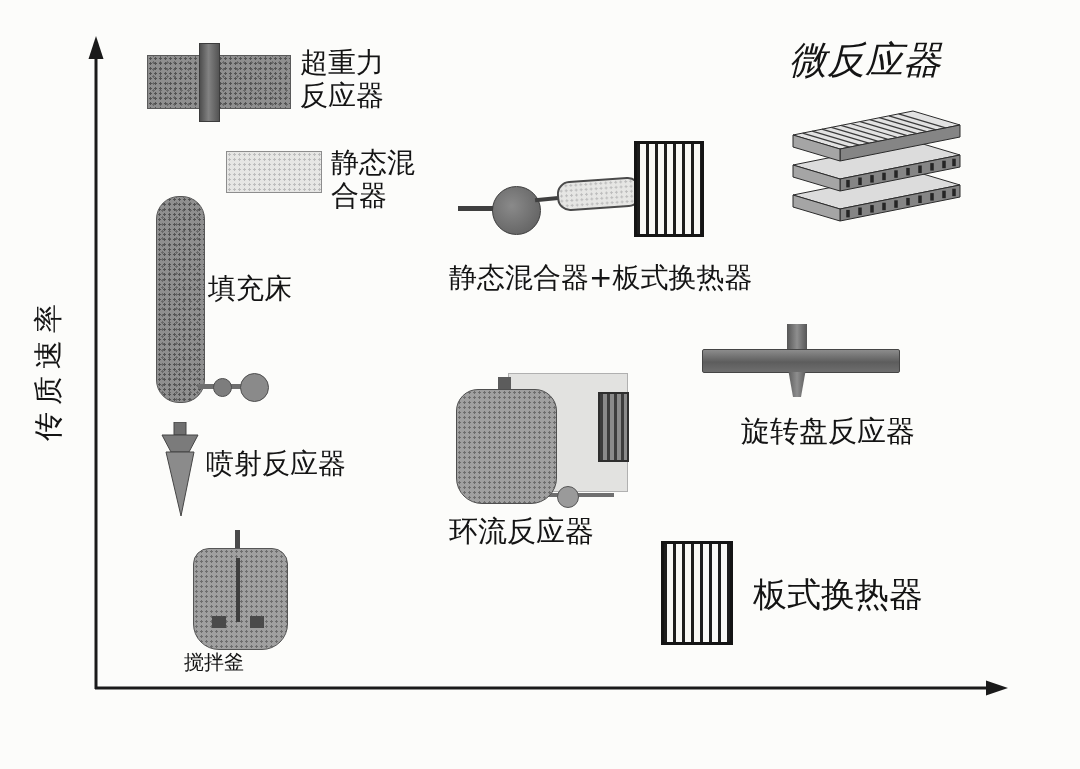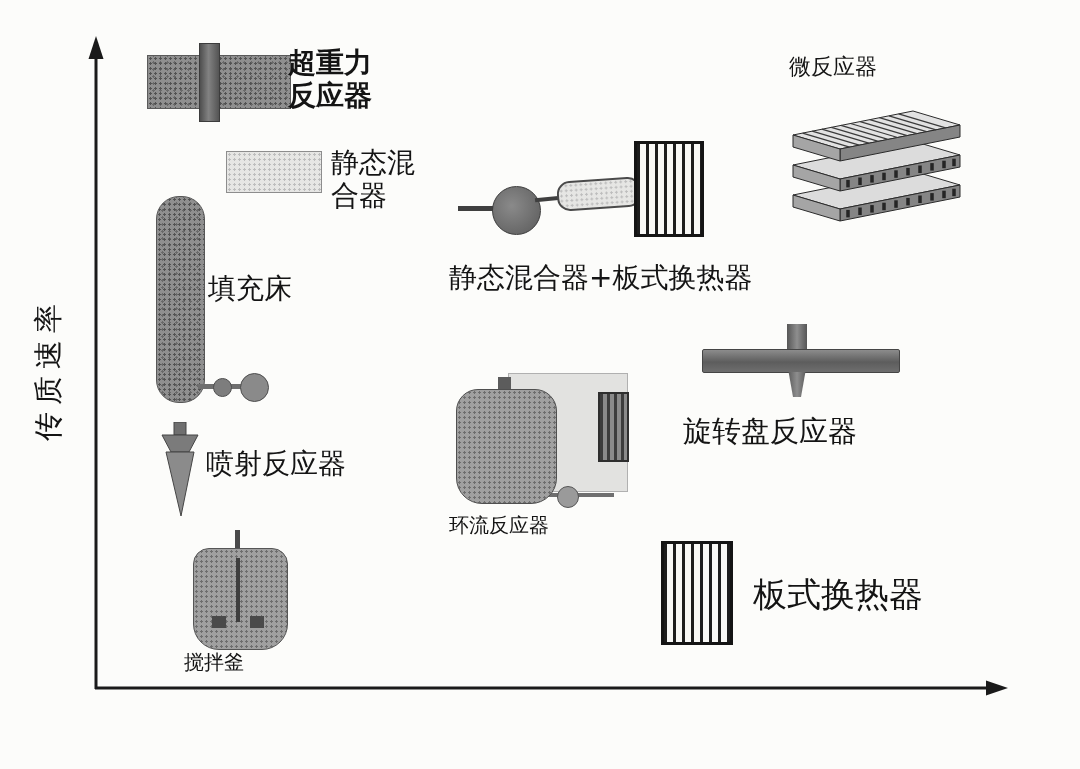--- a/index.html
+++ b/index.html
@@ -59,21 +59,21 @@
     <line x1="95" y1="688" x2="990" y2="688" stroke="#1a1a1a" stroke-width="3"></line>
     <polygon points="1008,688 986,680.5 986,695.5" fill="#1a1a1a"></polygon>
   </svg>
 
   <div class="lbl axis-label-y" style="left:-40px;top:352px;width:176px;text-align:center;">传质速率</div>
 
 
   <div>
     <div class="abs speckle-dark" style="left:147px;top:55px;width:142px;height:52px;border:1px solid #5a5a5a;"></div>
     <div class="abs" style="left:199px;top:43px;width:19px;height:77px;background:linear-gradient(90deg,#4f4f4f,#828282 45%,#545454);border:1px solid #3c3c3c;"></div>
-    <div class="lbl" style="left:288px;top:46px;font-weight:bold;">
+    <div class="lbl" style="left:300px;top:46px;">
       <div>超重力</div>
       <div>反应器</div>
     </div>
   </div>
 
   <div>
     <div class="abs speckle-light" style="left:226px;top:151px;width:94px;height:40px;border:1px solid #8d8d8d;"></div>
     <div class="lbl" style="left:331px;top:146px;">
       <div>静态混</div>
       <div>合器</div>
@@ -115,28 +115,28 @@
     <div class="lbl" style="left:449px;top:261px;text-align:center;">静态混合器+板式换热器</div>
   </div>
 
   <div>
     <div class="abs" style="left:508px;top:373px;width:118px;height:117px;background:#e2e2e0;border:1px solid #b0b0b0;"></div>
     <div class="abs" style="left:536px;top:493px;width:78px;height:4px;background:#6f6f6f;"></div>
     <div class="abs" style="left:598px;top:392px;width:27px;height:66px;border:2px solid #2e2e2e;background:repeating-linear-gradient(90deg,#3c3c3c 0px,#3c3c3c 3px,#8a8a8a 3px,#8a8a8a 7px);"></div>
     <div class="abs" style="left:498px;top:377px;width:13px;height:16px;background:#5c5c5c;"></div>
     <div class="abs speckle-mid" style="left:456px;top:389px;width:99px;height:113px;border-radius:22px 22px 26px 26px;border:1px solid #4f4f4f;"></div>
     <div class="abs" style="left:557px;top:486px;width:20px;height:20px;border-radius:50%;background:#9a9a9a;border:1px solid #555555;"></div>
-    <div class="lbl" style="left:449px;top:514px;font-size:20px;">环流反应器</div>
+    <div class="lbl" style="left:449px;top:514px;font-size:29px;">环流反应器</div>
   </div>
 
   <div>
     <div class="abs" style="left:787px;top:324px;width:20px;height:26px;background:linear-gradient(90deg,#565656,#8e8e8e,#565656);"></div>
     <div class="abs" style="left:702px;top:349px;width:196px;height:22px;background:linear-gradient(180deg,#8c8c8c,#5d5d5d 55%,#6e6e6e);border:1px solid #454545;border-radius:2px;"></div>
     <div class="abs" style="left:787px;top:372px;width:20px;height:25px;background:linear-gradient(90deg,#565656,#8e8e8e,#565656);clip-path:polygon(8% 0,92% 0,70% 100%,30% 100%);"></div>
-    <div class="lbl" style="left:683px;top:414px;font-size:29px;">旋转盘反应器</div>
+    <div class="lbl" style="left:741px;top:414px;font-size:29px;">旋转盘反应器</div>
   </div>
 
   <div>
     <svg class="abs" style="left:778px;top:105px;" width="205" height="140" viewBox="0 0 205 140">
 
       <g>
         <polygon points="15,90 135,66 182,80 62,104" fill="#dcdcdc" stroke="#2b2b2b" stroke-width="1"></polygon>
         <polygon points="62,104 182,80 182,92 62,116" fill="#858585" stroke="#2b2b2b" stroke-width="1"></polygon>
         <polygon points="15,90 62,104 62,116 15,102" fill="#a5a5a5" stroke="#2b2b2b" stroke-width="1"></polygon>
       </g>
@@ -183,21 +183,21 @@
           <line x1="53.4" y1="22.3" x2="100.4" y2="36.3"></line>
         <line x1="63" y1="20.4" x2="110" y2="34.4"></line>
           <line x1="72.6" y1="18.5" x2="119.6" y2="32.5"></line>
         <line x1="82.2" y1="16.6" x2="129.2" y2="30.6"></line>
           <line x1="91.8" y1="14.6" x2="138.8" y2="28.6"></line>
         <line x1="101.4" y1="12.7" x2="148.4" y2="26.7"></line>
           <line x1="111" y1="10.8" x2="158" y2="24.8"></line>
         <line x1="120.6" y1="8.9" x2="167.6" y2="22.9"></line>
       </g>
     </svg>
-    <div class="lbl" style="left:789px;top:54px;font-size:22px;">微反应器</div>
+    <div class="lbl" style="left:789px;top:38px;font-size:38px;font-style:italic;">微反应器</div>
   </div>
 
   <div>
     <div class="abs plate" style="left:661px;top:541px;width:66px;height:98px;"></div>
     <div class="lbl" style="left:753px;top:574px;font-size:34px;">板式换热器</div>
   </div>
 
 </div>
 
 </body></html>

